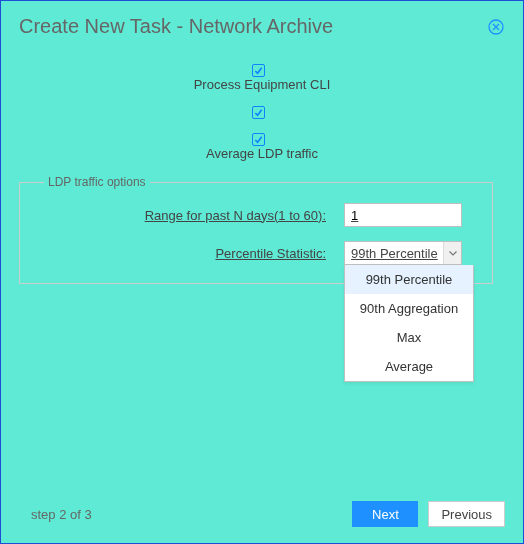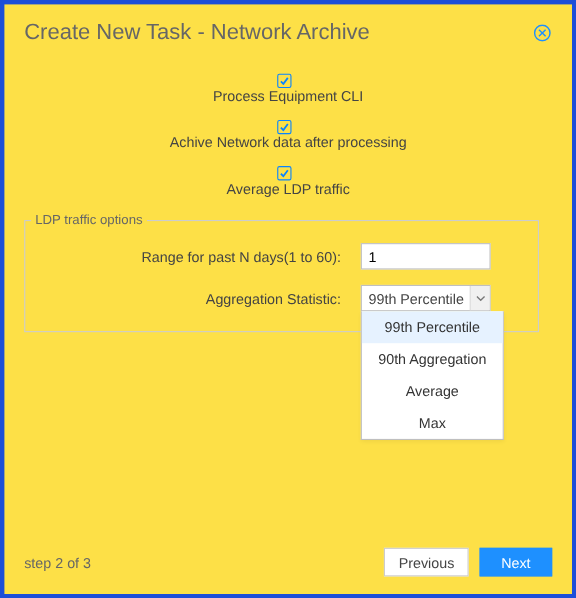--- a/index.html
+++ b/index.html
@@ -6,24 +6,24 @@
   body {
     margin: 0;
     font-family: Arial, Helvetica, sans-serif;
     font-size: 13px;
     color: #444;
     background: #fff;
   }
   .dialog {
     width: 524px;
     height: 544px;
-    border: 4px solid #1d4ed8;
+    border: 1px solid #1d4ed8;
     position: relative;
     padding: 0;
-    background: #fde047;
+    background: #5eead4;
   }
   .header {
     display: flex;
     align-items: center;
     justify-content: space-between;
     padding: 14px 18px 10px 18px;
   }
   .title {
     font-size: 20px;
     color: #666;
@@ -55,32 +55,33 @@
     align-items: center;
     justify-content: center;
     margin-right: 8px;
     cursor: pointer;
     flex-shrink: 0;
   }
   .chk-label { color: #444; }
   fieldset.group {
     border: 1px solid #ccc;
     margin: 6px 12px 0 0;
-    padding: 14px 16px 18px 5px;
+    padding: 14px 16px 18px 24px;
     position: relative;
   }
   fieldset.group legend {
     font-size: 12px;
     color: #666;
     padding: 0 4px;
   }
   .form-row {
     display: flex;
     align-items: center;
     margin-bottom: 14px;
+    text-decoration: underline;
   }
   .form-label {
     flex: 0 0 300px;
     text-align: right;
     padding-right: 18px;
     color: #444;
   }
   .text-input {
     width: 118px;
     height: 24px;
@@ -133,21 +134,21 @@
     font-size: 13px;
     color: #333;
     cursor: pointer;
     white-space: nowrap;
   }
   .dropdown-item.selected {
     background: #e6f2ff;
   }
   .footer {
     position: absolute;
-    left: 0; right: 0; bottom: 0;
+    left: 12px; right: 0; bottom: 0;
     padding: 14px 18px 16px 18px;
     display: flex;
     align-items: center;
     justify-content: space-between;
   }
   .step { color: #666; font-size: 13px; }
   .buttons { display: flex; gap: 10px; }
   .btn {
     min-width: 66px;
     height: 26px;
@@ -193,65 +194,64 @@
       </span>
       <span class="chk-label">Process Equipment CLI</span>
     </div>
 
     <div class="chk-row">
       <span class="chkbox">
         <svg width="9" height="9" viewBox="0 0 10 10">
             <polyline points="1.5,5.5 4,8 8.5,2" fill="none" stroke="#0a84ff" stroke-width="1.8"></polyline>
           </svg>
       </span>
-      <span class="chk-label">Achive Network data after processing</span>
     </div>
 
     <div class="chk-row">
       <span class="chkbox">
         <svg width="9" height="9" viewBox="0 0 10 10">
             <polyline points="1.5,5.5 4,8 8.5,2" fill="none" stroke="#0a84ff" stroke-width="1.8"></polyline>
           </svg>
       </span>
       <span class="chk-label">Average LDP traffic</span>
     </div>
 
     <fieldset class="group">
       <legend>LDP traffic options</legend>
 
       <div class="form-row">
         <div class="form-label">Range for past N days(1 to 60):</div>
         <input class="text-input" type="text" value="1" style="">
       </div>
 
       <div class="form-row" style="margin-bottom:0">
-        <div class="form-label">Aggregation Statistic:</div>
+        <div class="form-label">Percentile Statistic:</div>
         <div class="select-wrap">
           <div class="select-display">
             <span>99th Percentile</span>
             <span class="select-caret">
               <svg width="8" height="5" viewBox="0 0 8 5">
                   <polyline points="0.5,0.5 4,4 7.5,0.5" fill="none" stroke="#777" stroke-width="1.2"></polyline>
                 </svg>
             </span>
           </div>
           <div class="dropdown">
             <div class="dropdown-item selected">99th Percentile</div>
             <div class="dropdown-item">90th Aggregation</div>
+            <div class="dropdown-item">Max</div>
             <div class="dropdown-item">Average</div>
-            <div class="dropdown-item">Max</div>
           </div>
         </div>
       </div>
 
     </fieldset>
 
   </div>
 
   <div class="footer">
     <div class="step">step 2 of 3</div>
     <div class="buttons">
+      <button class="btn btn-primary">Next</button>
       <button class="btn">Previous</button>
-      <button class="btn btn-primary">Next</button>
     </div>
   </div>
 
 </div>
 
 </body></html>

